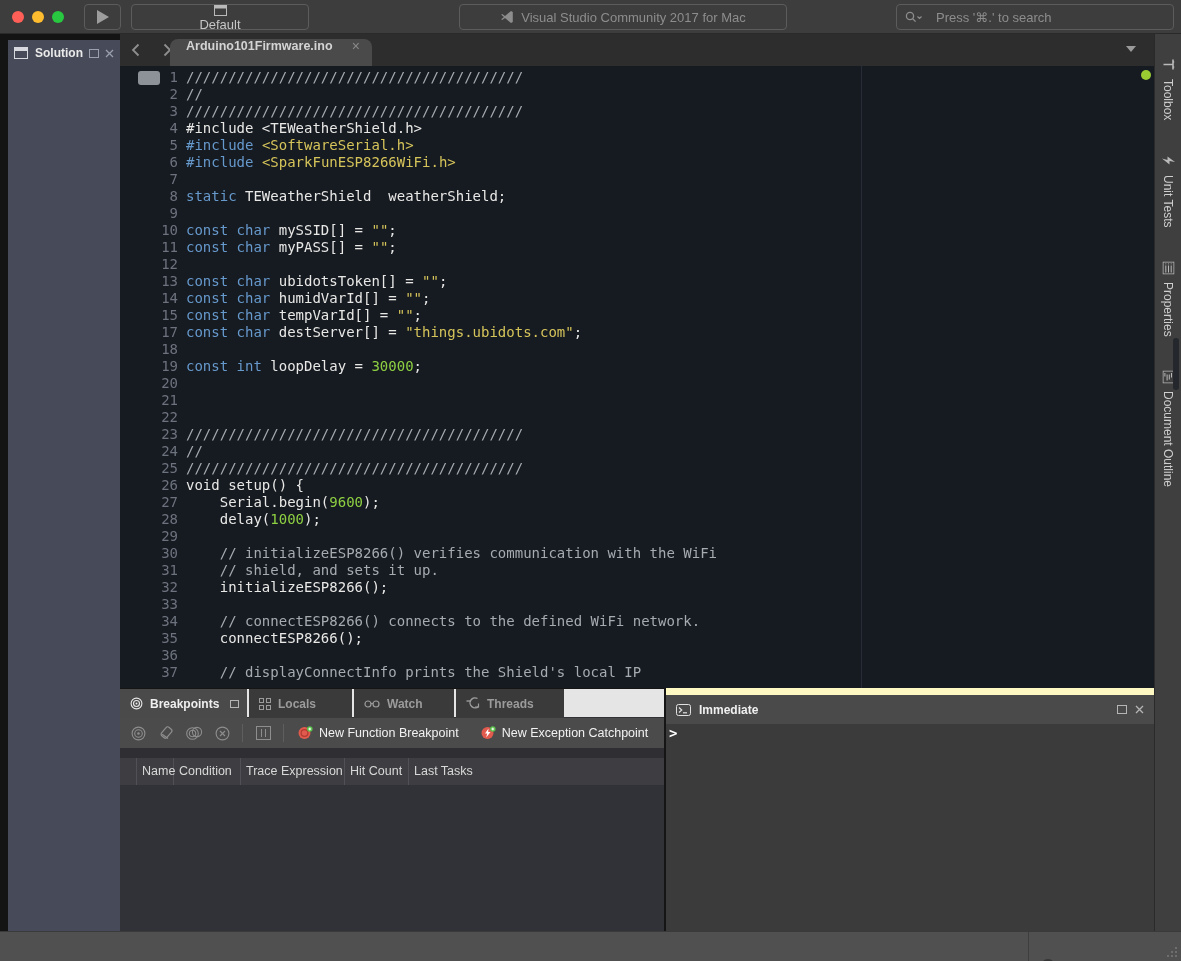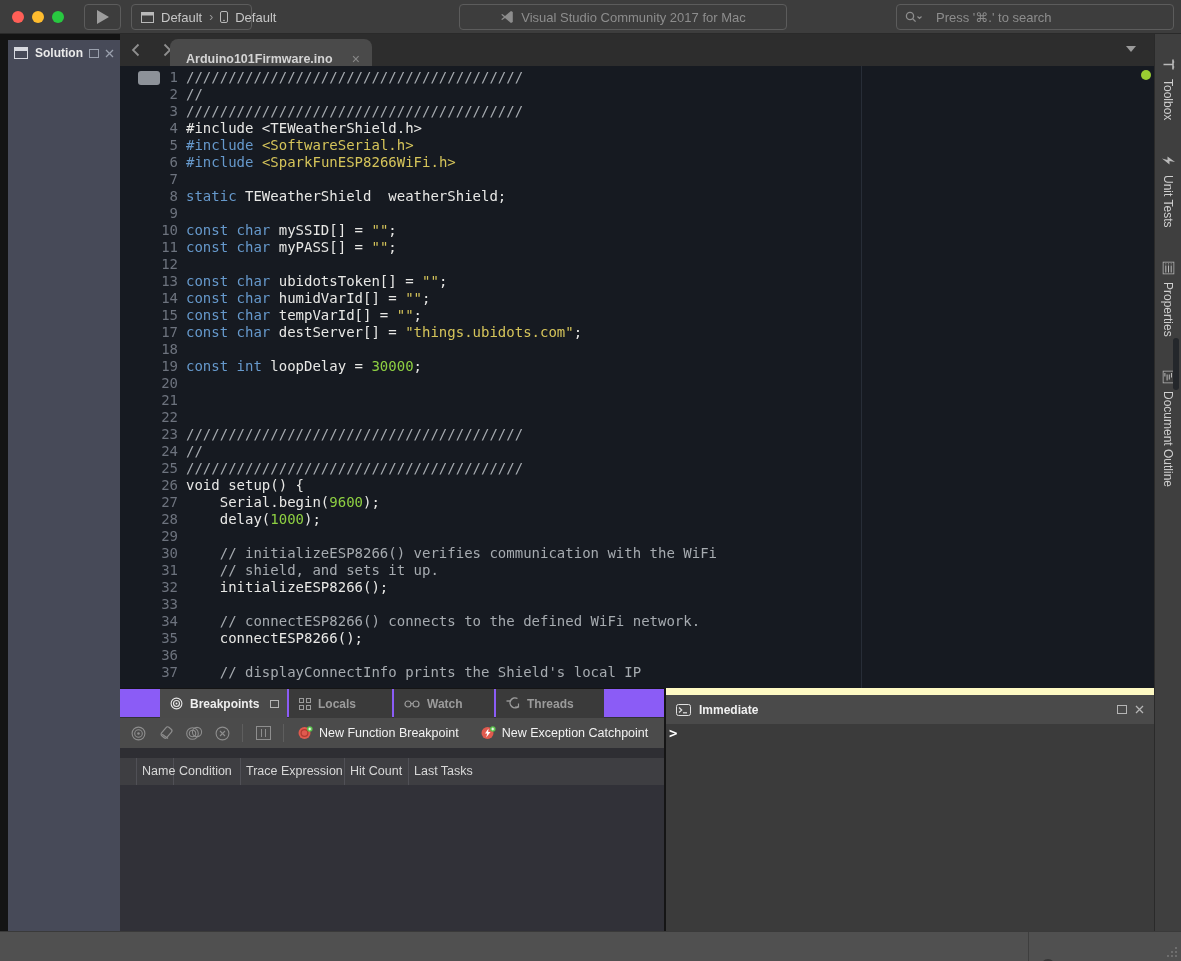--- a/index.html
+++ b/index.html
@@ -11,40 +11,40 @@
   .titlebar{position:absolute;left:0;top:0;width:1181px;height:34px;background:#3d3d3d;
             border-bottom:1px solid #2a2a2a;}
   .traffic{position:absolute;left:12px;top:11px;display:flex;gap:8px;}
   .tl{width:12px;height:12px;border-radius:50%;}
   .tl.red{background:#ff5f57;} .tl.yellow{background:#febc2e;} .tl.green{background:#28c840;}
   .tb-box{position:absolute;top:4px;height:26px;border:1px solid #5c5c5c;border-radius:4px;
           display:flex;align-items:center;color:#c6c6c6;font-size:13px;}
   .run-box{left:84px;width:37px;justify-content:center;}
   .play-tri{width:0;height:0;border-left:12px solid #9d9d9d;border-top:7px solid transparent;
             border-bottom:7px solid transparent;}
-  .config-box{left:131px;width:121px;padding:0 9px;gap:7px;}
+  .config-box{left:131px;width:178px;padding:0 9px;gap:1px;flex-direction:column;}
   .cfg-sep{color:#9a9a9a;font-size:12px;}
   .title-box{left:459px;width:328px;justify-content:center;gap:7px;color:#8d8d8d;}
   .search-box{left:896px;width:278px;padding:0 8px;gap:13px;color:#8d8d8d;}
 
   
   .main{position:absolute;left:0;top:34px;width:1181px;height:897px;background:#141414;}
 
   
   .solution{position:absolute;left:8px;top:6px;width:112px;height:891px;background:#474a58;}
   .sol-head{display:flex;align-items:center;height:26px;padding:0 6px;gap:6px;}
   .sol-title{font-size:12px;font-weight:700;color:#eaeaea;flex:1;text-align:right;}
   .mini-ic{color:#9aa0ad;display:flex;align-items:center;}
 
   
   .tabstrip{position:absolute;left:120px;top:0;width:1034px;height:32px;background:#2d2d2d;}
   .nav-chevrons{position:absolute;left:4px;top:7px;display:flex;gap:10px;}
   .chev{width:22px;height:18px;display:flex;align-items:center;justify-content:center;}
   .doc-tab{position:absolute;left:50px;top:5px;width:202px;height:27px;background:#4a4a4a;
-           border-radius:8px 8px 0 0;display:flex;align-items:flex-end;padding:0 10px 0 16px;}
+           border-radius:8px 8px 0 0;display:flex;align-items:flex-start;padding:0 10px 0 16px;}
   .doc-tab-label{flex:1;font-size:12.5px;font-weight:700;color:#d4d4d4;white-space:nowrap;
                  overflow:hidden;}
   .tab-x{color:#8a8a8a;font-size:14px;line-height:14px;padding:0 2px;}
   .tab-dd{position:absolute;right:18px;top:12px;width:0;height:0;border-left:5px solid transparent;
           border-right:5px solid transparent;border-top:6px solid #9a9a9a;}
 
   
   .editor{position:absolute;left:120px;top:32px;width:1034px;height:622px;background:#161a21;
           overflow:hidden;font-family:"DejaVu Sans Mono",monospace;font-size:14px;}
   .margin-guide{position:absolute;left:741px;top:0;width:1px;height:622px;background:#272d37;}
@@ -69,21 +69,21 @@
   .side-thumb{position:absolute;left:1173px;top:304px;width:6px;height:52px;border-radius:3px;
               background:#24272b;}
 
   
   .bp-pad{position:absolute;left:120px;top:654px;width:544px;height:243px;background:#313138;
           border-top:1px solid #151515;}
   .imm-pad{position:absolute;left:666px;top:654px;width:488px;height:243px;background:#3b3b3b;
            border-top:7px solid #fef9c3;}
   .pad-divider{position:absolute;left:664px;top:654px;width:2px;height:243px;background:#151515;}
 
-  .pad-tabs{display:flex;height:28px;background:#8b5cf6;gap:2px;padding-left:40px;}
+  .pad-tabs{display:flex;height:28px;background:#e5e5e5;gap:2px;}
   .pad-tab{height:29px;display:flex;align-items:center;gap:7px;padding:0 10px;background:#3a3a3a;
            font-size:12px;font-weight:700;color:#9b9b9b;}
   .pad-tab.active{background:#4a4a4a;color:#efefef;}
   .pad-tab .ptico{display:flex;}
   .pt-small{margin-left:4px;display:flex;color:#b5b5b5;}
 
   .bp-toolbar{position:absolute;left:0;top:29px;width:544px;height:30px;background:#4b4b4b;
               display:flex;align-items:center;}
   .tb-ic{display:flex;align-items:center;justify-content:center;width:28px;}
   .tb-vsep{width:1px;height:18px;background:#5e5e5e;margin:0 6px;}

